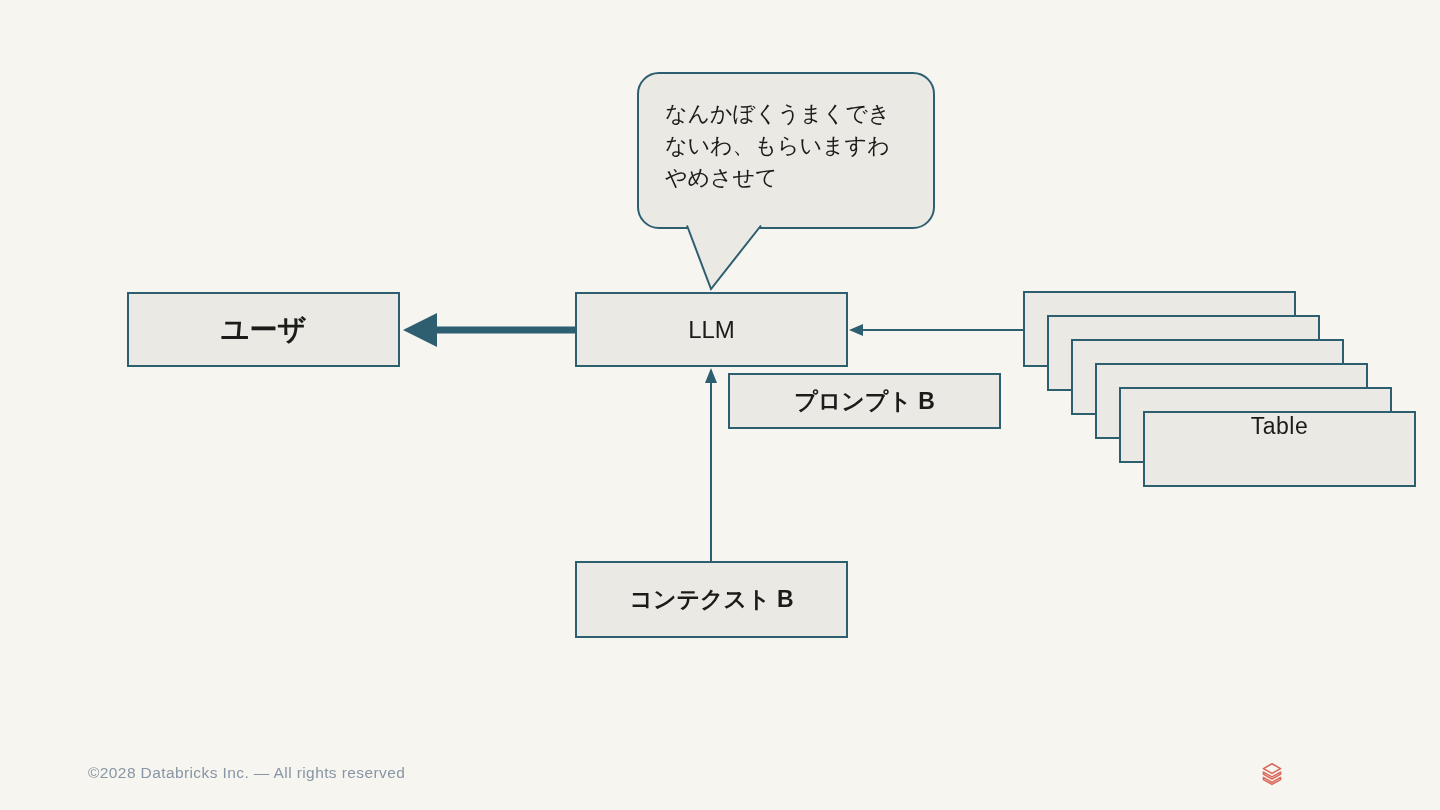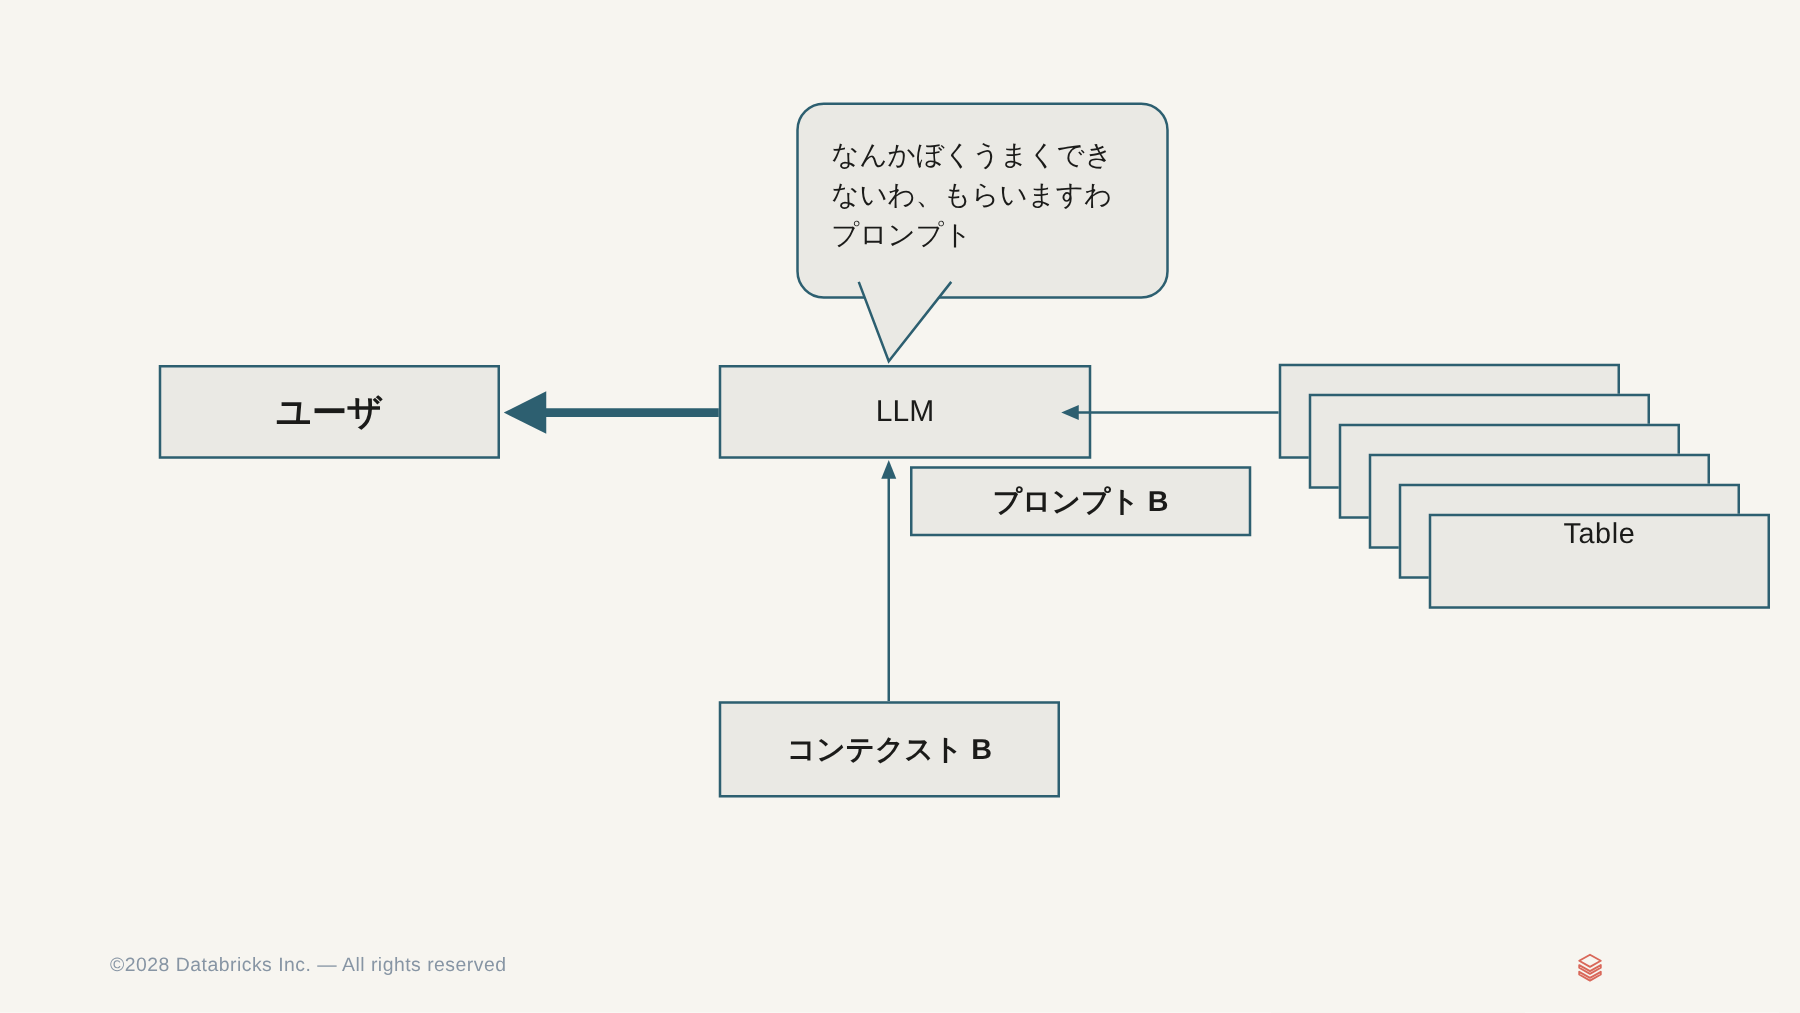--- a/index.html
+++ b/index.html
@@ -39,41 +39,41 @@
     position: absolute;
     background: var(--box-fill);
     border: 2px solid var(--stroke);
     display: flex;
     align-items: center;
     justify-content: center;
     color: var(--ink);
     z-index: 4;
   }
   .box-user   { left: 127px; top: 292px; width: 273px; height: 75px; font-size: 28px; font-weight: 700; }
-  .box-llm    { left: 575px; top: 292px; width: 298px; height: 75px; font-size: 24px; font-weight: 400; z-index: 2; }
+  .box-llm    { left: 575px; top: 292px; width: 273px; height: 75px; font-size: 24px; font-weight: 400; z-index: 2; }
   .box-prompt { left: 728px; top: 373px; width: 273px; height: 56px; font-size: 23px; font-weight: 700; z-index: 5; }
   .box-context{ left: 575px; top: 561px; width: 273px; height: 77px; font-size: 23px; font-weight: 700; }
 
   .stack-box {
     position: absolute;
     width: 273px; height: 76px;
     background: var(--box-fill);
     border: 2px solid var(--stroke);
     display: flex;
     align-items: flex-start;
     justify-content: center;
     color: var(--ink);
     font-size: 23px;
     font-weight: 400;
     letter-spacing: 0.5px;
   }
 
   .speech-bubble {
     position: absolute;
-    left: 637px; top: 82px;
+    left: 637px; top: 72px;
     width: 298px; height: 157px;
     background: var(--box-fill);
     border: 2px solid var(--stroke);
     border-radius: 22px;
     padding: 24px 20px 0 26px;
     color: var(--ink);
     font-size: 22px;
     line-height: 32px;
     z-index: 5;
   }
@@ -108,21 +108,21 @@
     <line class="ln" x1="1023" y1="330" x2="861" y2="330"></line>
     <polygon class="hd" points="849,330 863,324 863,336"></polygon>
 
     <line class="ln" x1="711" y1="561" x2="711" y2="382"></line>
     <polygon class="hd" points="711,368 705,383 717,383"></polygon>
   </svg>
 
   <div class="speech-bubble">
     <div>なんかぼくうまくでき</div>
     <div>ないわ、もらいますわ</div>
-    <div>プロンプト</div>
+    <div>やめさせて</div>
   </div>
 
   <svg class="layer tail-layer" viewBox="0 0 1440 810">
     <path class="tail-shape" d="M 687 225.5 L 711 289 L 761 225.5"></path>
   </svg>
 
   <div class="box box-user">
     <span>ユーザ</span>
   </div>
 

